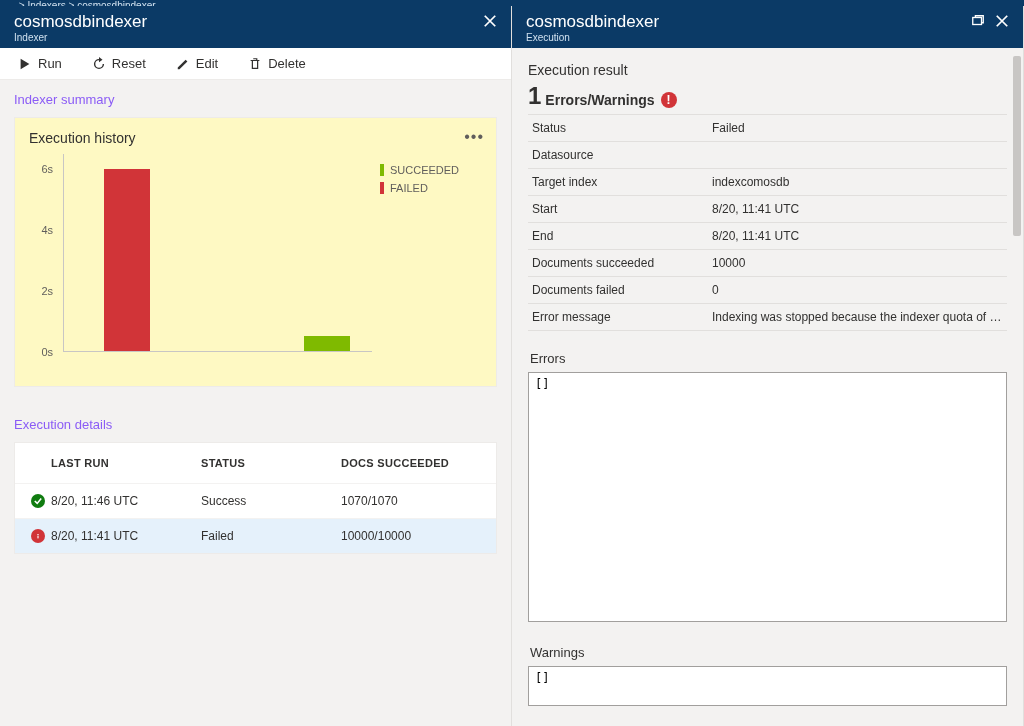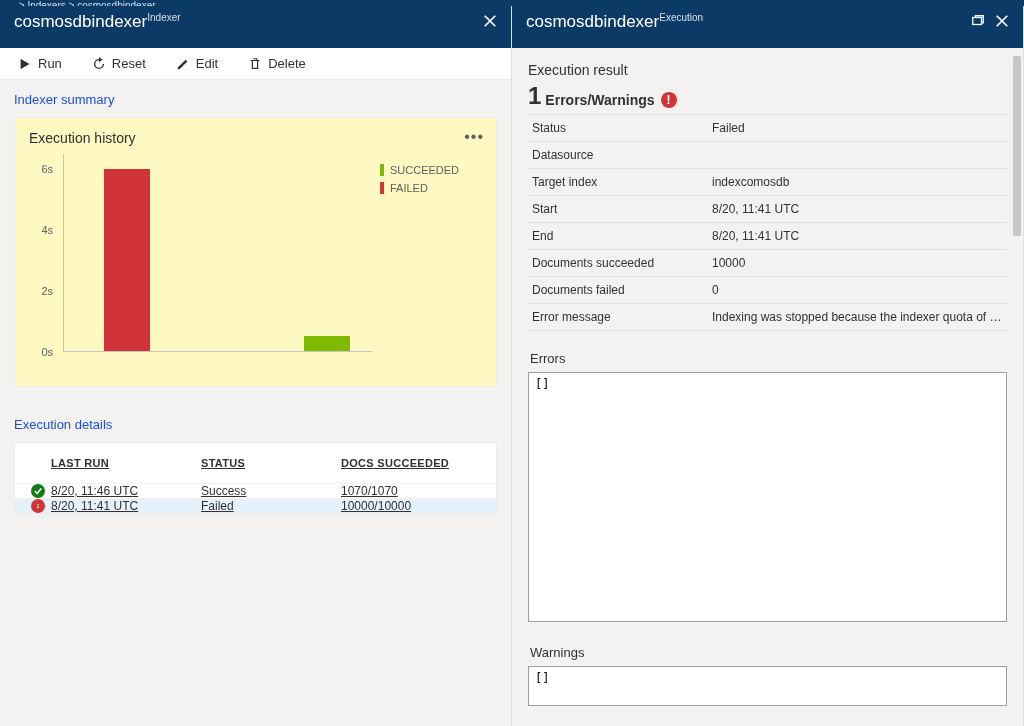--- a/index.html
+++ b/index.html
@@ -15,33 +15,33 @@
     background: #f3f2f1; display: flex; flex-direction: column;
     border-right: 1px solid #e1dfdd; position: relative;
   }
   .blade.left  { width: 512px; }
   .blade.right { width: 512px; }
   .blade-header {
     background: #0b3a66; color: #fff; padding: 6px 14px 8px 14px;
     display: flex; align-items: flex-start; justify-content: space-between;
     height: 42px;
   }
-  .blade-header .titles { display: flex; flex-direction: row; }
+  .blade-header .titles { display: flex; flex-direction: column; }
   .blade-title { font-size: 17px; font-weight: 400; line-height: 20px; }
   .blade-subtitle { font-size: 10px; color: #cfe0ef; line-height: 12px; }
   .blade-header .header-icons { display: flex; gap: 10px; align-items: center; margin-top: 2px; }
   .header-icons .icon { cursor: pointer; color: #fff; font-size: 14px; }
   .toolbar {
     background: #fff; height: 32px; display: flex; align-items: center;
     padding: 0 8px; border-bottom: 1px solid #edebe9; gap: 10px;
   }
   .tool-btn { display: flex; align-items: center; gap: 6px; padding: 4px 10px; cursor: pointer; font-size: 13px; }
   .tool-btn .ico { width: 14px; height: 14px; display: inline-flex; align-items: center; justify-content: center; }
   .section { padding: 12px 14px 4px 14px; }
-  .section-title { font-size: 13px; color: #1d4ed8; margin-bottom: 6px; }
+  .section-title { font-size: 13px; color: #8b5cf6; margin-bottom: 6px; }
   .card {
     background: #fef9c3; border: 1px solid #edebe9; padding: 12px 14px;
     margin: 0 14px 18px 14px; position: relative;
   }
   .card-title { font-size: 14px; margin-bottom: 8px; }
   .card .more { position: absolute; top: 10px; right: 12px; cursor: pointer; font-size: 16px; letter-spacing: 1px; color: #605e5c; }
   
   .chart-wrap { display: flex; }
   .chart-axis-area { flex: 1; position: relative; height: 220px; }
   .y-ticks { position: absolute; left: 0; top: 0; bottom: 22px; width: 28px; }
@@ -49,23 +49,23 @@
   .plot {
     position: absolute; left: 34px; right: 0; top: 0; bottom: 22px;
     border-left: 1px solid #c8c6c4; border-bottom: 1px solid #c8c6c4;
   }
   .bar { position: absolute; bottom: 0; width: 46px; }
   .legend { width: 110px; padding-left: 8px; padding-top: 10px; font-size: 11px; color: #605e5c; }
   .legend-item { display: flex; align-items: center; gap: 6px; margin-bottom: 6px; }
   .swatch { width: 4px; height: 12px; display: inline-block; }
   
   .exec-table { background: #fff; border: 1px solid #edebe9; margin: 0 14px; }
-  .exec-head, .exec-row { display: flex; align-items: flex-start; font-size: 12px; text-decoration: underline; }
+  .exec-head, .exec-row { display: flex; align-items: flex-start; font-size: 12px; }
   .exec-head { padding: 14px 10px; color: #323130; font-weight: 600; letter-spacing: .3px; font-size: 11px; }
-  .exec-row  { padding: 0 10px; border-top: 1px solid #f3f2f1; cursor: pointer; }
+  .exec-row  { padding: 10px 10px; border-top: 1px solid #f3f2f1; cursor: pointer; }
   .exec-row.selected { background: #e5f1fb; }
   .col-ico { width: 26px; display: flex; justify-content: center; }
   .col-run { width: 150px; }
   .col-status { width: 140px; }
   .col-docs { flex: 1; }
   .status-dot { width: 14px; height: 14px; border-radius: 50%; display: inline-flex; align-items: center; justify-content: center; }
   .status-dot.ok  { background: #107c10; }
   .status-dot.err { background: #d13438; }
   .status-dot svg { width: 8px; height: 8px; }
   

